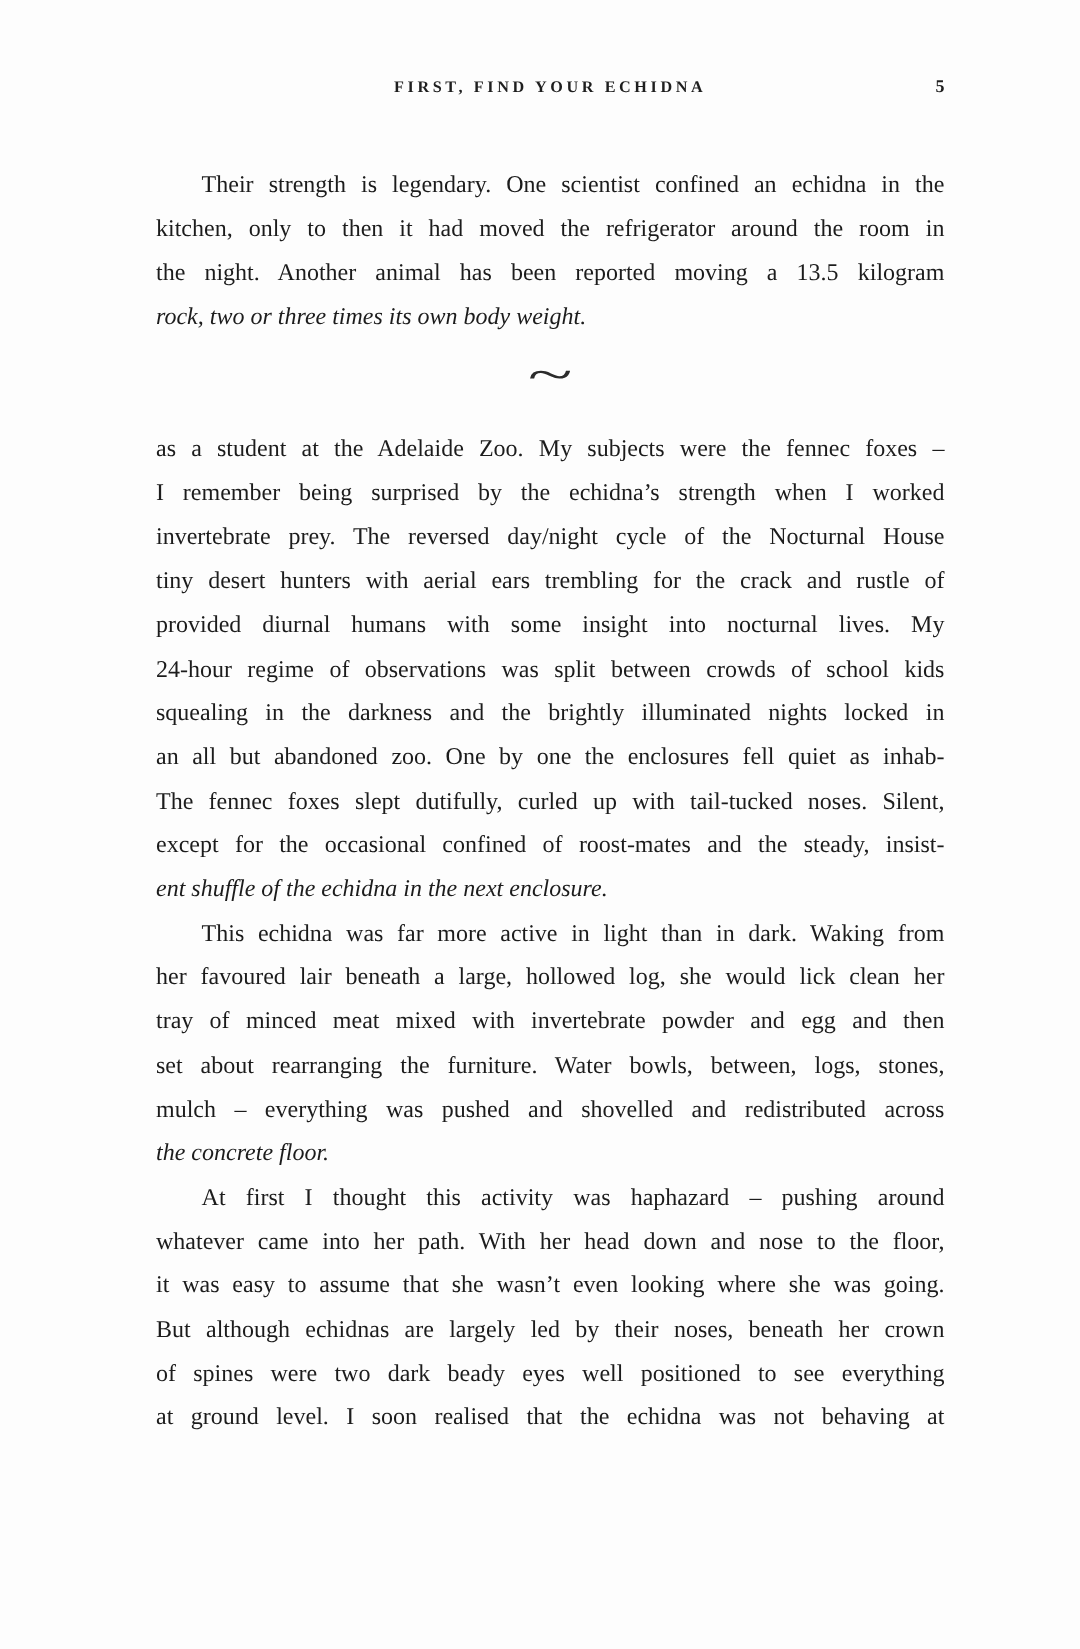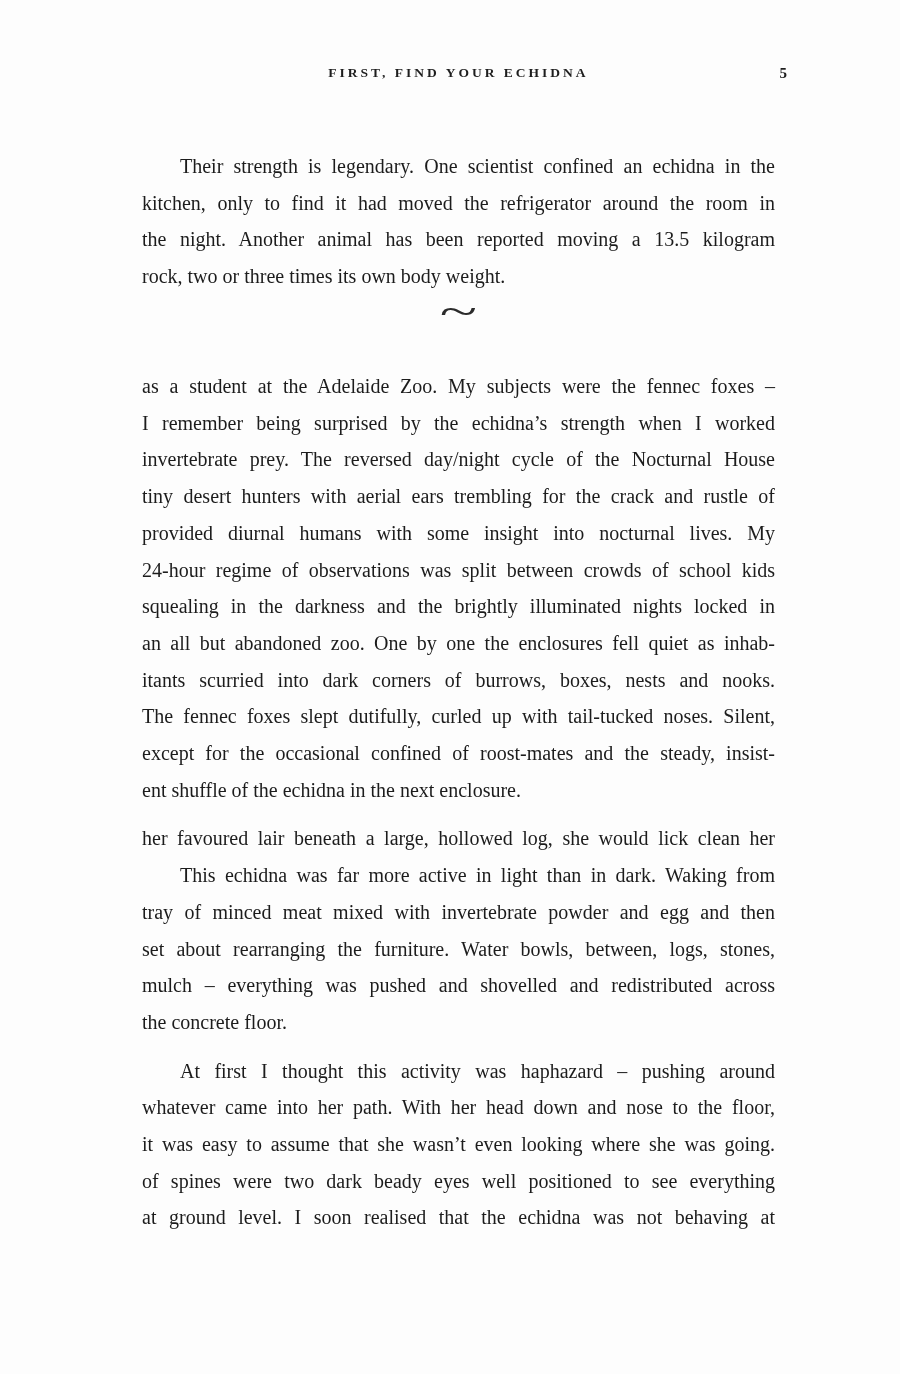--- a/index.html
+++ b/index.html
@@ -63,85 +63,86 @@
   }
   .separator span {
     display: inline-block;
     font-size: 46px;
     line-height: 44px;
     color: #2b2b2b;
     transform: scaleX(1.5) scaleY(0.85);
     font-weight: normal;
   }
   .paragraph {
-    margin: 12px;
+    margin: 0;
   }
   .line {
     font-size: 20px;
     line-height: 36.7px;
     color: #1c1c1c;
     text-align: justify;
     text-align-last: justify;
     white-space: normal;
   }
   .line.indent {
     text-indent: 38px;
   }
   .line.last {
     text-align-last: left;
+    font-style: italic;
   }
 </style>
 </head>
 <body>
 
 <div class="page-column">
 
   <div class="running-head">
     <span class="running-title">FIRST, FIND YOUR ECHIDNA</span>
     <span class="page-number">5</span>
   </div>
 
   <div class="section" id="section-one">
       <div class="paragraph">
         <div class="line indent">Their strength is legendary. One scientist confined an echidna in the</div>
-        <div class="line">kitchen, only to find it had moved the refrigerator around the room in</div>
+        <div class="line">kitchen, only to then it had moved the refrigerator around the room in</div>
         <div class="line">the night. Another animal has been reported moving a 13.5 kilogram</div>
         <div class="line last">rock, two or three times its own body weight.</div>
       </div>
     </div>
 
   <div class="separator">
     <span>~</span>
   </div>
 
   <div class="section" id="section-two">
       <div class="paragraph">
         <div class="line">as a student at the Adelaide Zoo. My subjects were the fennec foxes –</div>
         <div class="line">I remember being surprised by the echidna’s strength when I worked</div>
         <div class="line">invertebrate prey. The reversed day/night cycle of the Nocturnal House</div>
         <div class="line">tiny desert hunters with aerial ears trembling for the crack and rustle of</div>
         <div class="line">provided diurnal humans with some insight into nocturnal lives. My</div>
         <div class="line">24-hour regime of observations was split between crowds of school kids</div>
         <div class="line">squealing in the darkness and the brightly illuminated nights locked in</div>
         <div class="line">an all but abandoned zoo. One by one the enclosures fell quiet as inhab-</div>
-        <div class="line">itants scurried into dark corners of burrows, boxes, nests and nooks.</div>
         <div class="line">The fennec foxes slept dutifully, curled up with tail-tucked noses. Silent,</div>
         <div class="line">except for the occasional confined of roost-mates and the steady, insist-</div>
         <div class="line last">ent shuffle of the echidna in the next enclosure.</div>
       </div>
       <div class="paragraph">
+        <div class="line indent">This echidna was far more active in light than in dark. Waking from</div>
         <div class="line">her favoured lair beneath a large, hollowed log, she would lick clean her</div>
-        <div class="line indent">This echidna was far more active in light than in dark. Waking from</div>
         <div class="line">tray of minced meat mixed with invertebrate powder and egg and then</div>
         <div class="line">set about rearranging the furniture. Water bowls, between, logs, stones,</div>
         <div class="line">mulch – everything was pushed and shovelled and redistributed across</div>
         <div class="line last">the concrete floor.</div>
       </div>
       <div class="paragraph">
         <div class="line indent">At first I thought this activity was haphazard – pushing around</div>
         <div class="line">whatever came into her path. With her head down and nose to the floor,</div>
         <div class="line">it was easy to assume that she wasn’t even looking where she was going.</div>
+        <div class="line">But although echidnas are largely led by their noses, beneath her crown</div>
         <div class="line">of spines were two dark beady eyes well positioned to see everything</div>
         <div class="line">at ground level. I soon realised that the echidna was not behaving at</div>
       </div>
     </div>
 
 </div>
 
 </body></html>

